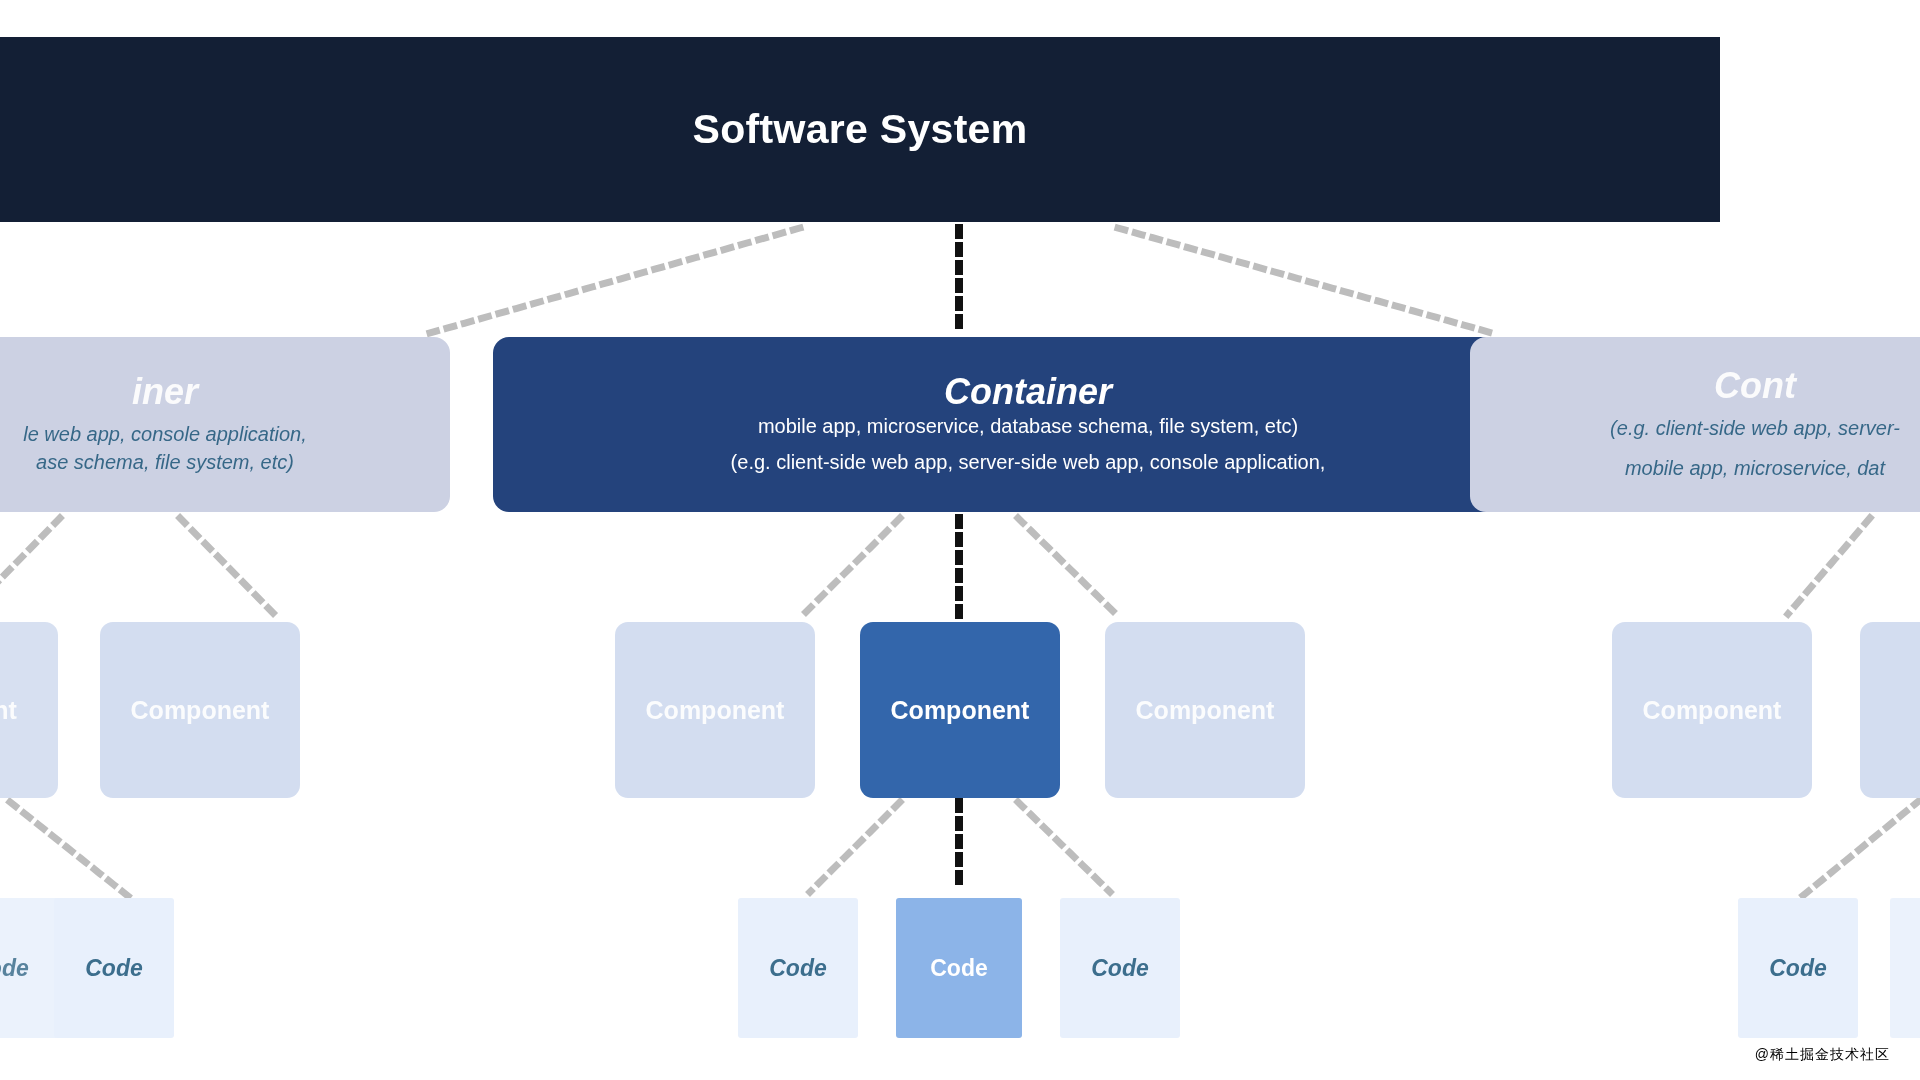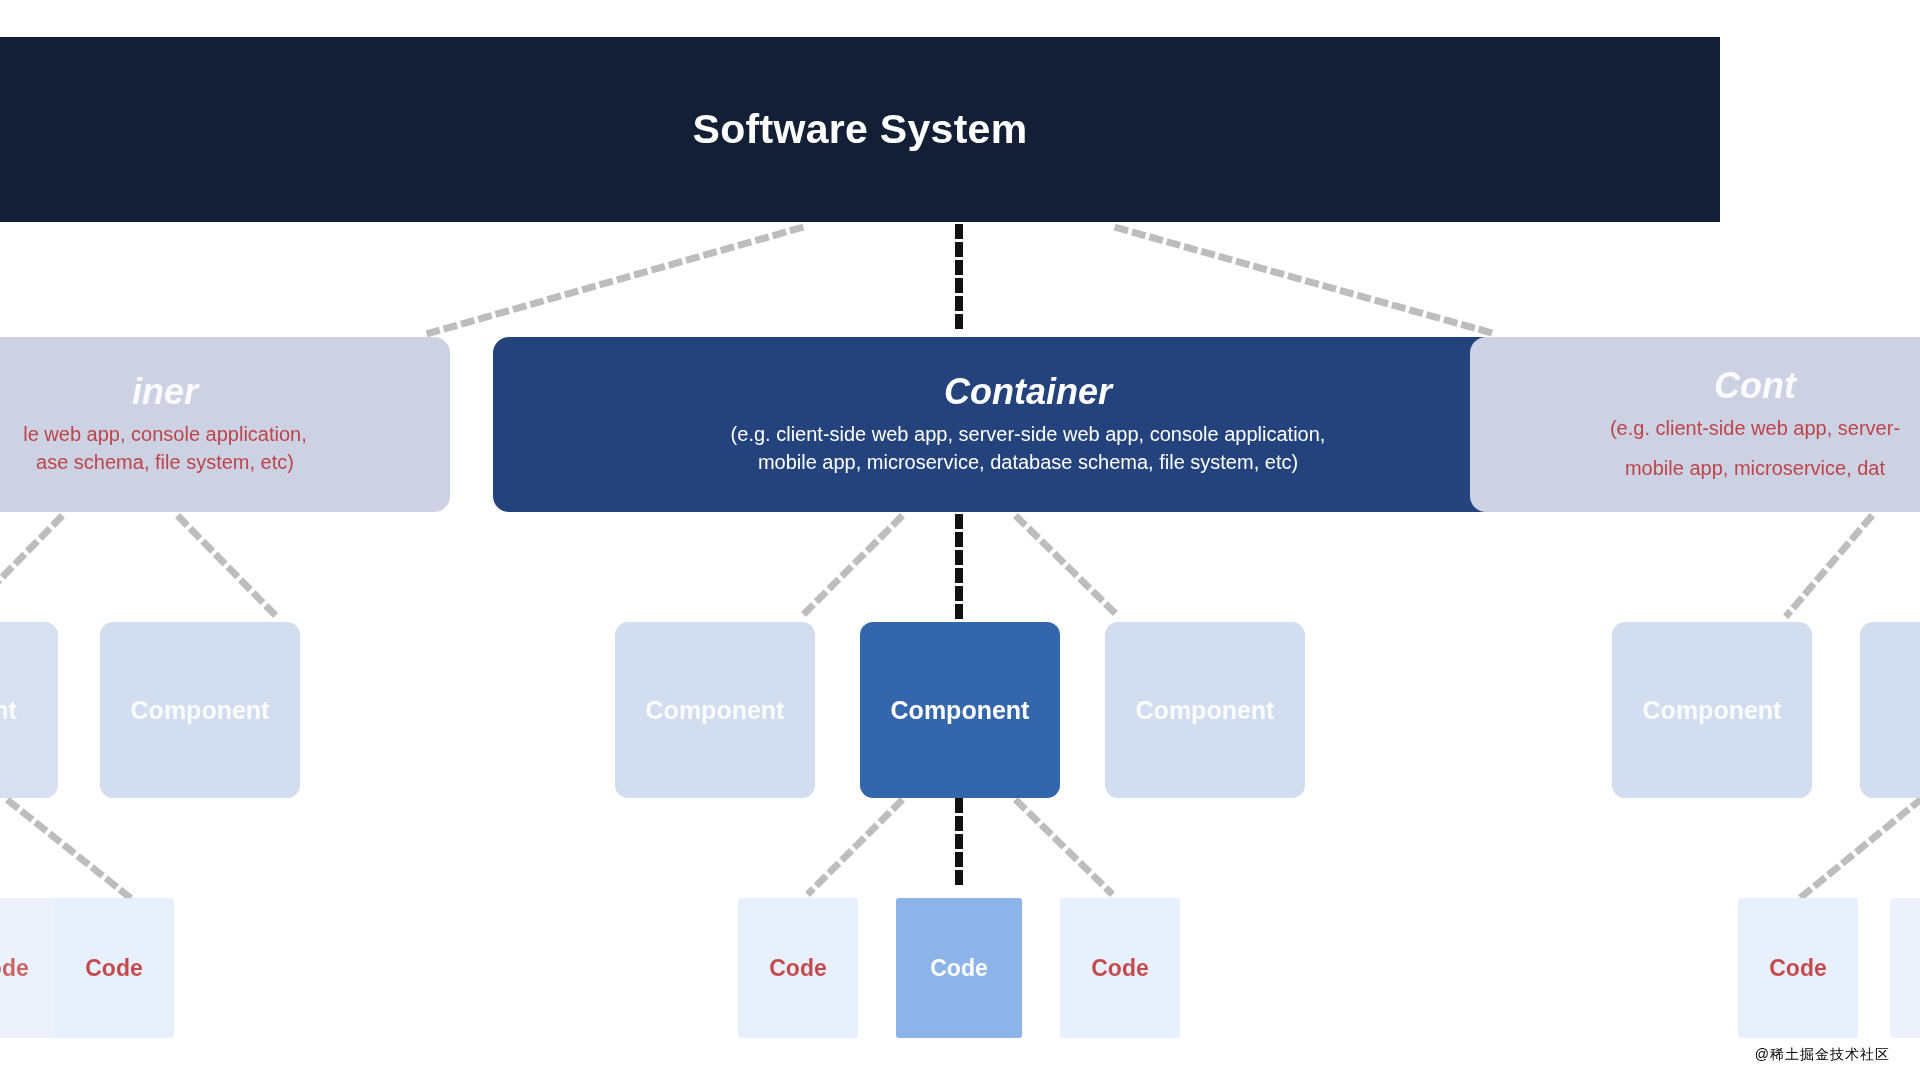--- a/index.html
+++ b/index.html
@@ -90,21 +90,21 @@
 
   
   .tier-code { border-radius: 3px; }
   .tier-code .node-title { font-size: 23px; }
 
   .code-active { background: #8cb4e8; }
   .code-muted  { background: #e8f0fc; }
 
   
   .txt-dim   { color: #ffffff; opacity: 0.92; }
-  .txt-dimmer{ color: #b91c1c; opacity: 0.78; }
+  .txt-dimmer{ color: #0c4a6e; opacity: 0.78; font-style: italic; }
 
   
   .watermark {
     position: absolute;
     right: 30px;
     bottom: 16px;
     font-size: 14px;
     color: #000000;
     letter-spacing: 1px;
     white-space: nowrap;
@@ -146,22 +146,22 @@
   </svg>
 
   <div class="node tier-container c-muted" style="left:-120px; top:337px; width:570px; height:175px;">
     <div class="node-title txt-dim">iner</div>
     <div class="node-sub txt-dimmer">le web app, console application,</div>
     <div class="node-sub txt-dimmer" style="margin-top:2px;">ase schema, file system, etc)</div>
   </div>
 
   <div class="node tier-container c-active" style="left:493px; top:337px; width:1070px; height:175px;">
     <div class="node-title">Container</div>
+    <div class="node-sub" style="margin-top:2px;">mobile app, microservice, database schema, file system, etc)</div>
     <div class="node-sub">(e.g. client-side web app, server-side web app, console application,</div>
-    <div class="node-sub" style="margin-top:2px;">mobile app, microservice, database schema, file system, etc)</div>
   </div>
 
   <div class="node tier-container c-muted" style="left:1470px; top:337px; width:570px; height:175px;">
     <div class="node-title txt-dim">Cont</div>
     <div class="node-sub txt-dimmer">(e.g. client-side web app, server-</div>
     <div class="node-sub txt-dimmer" style="margin-top:14px;">mobile app, microservice, dat</div>
   </div>
 
   <div class="node tier-component cmp-muted" style="left:-62px; top:622px; width:120px; height:176px; opacity:0.9;">
     <div class="node-title txt-dim">ent</div>

